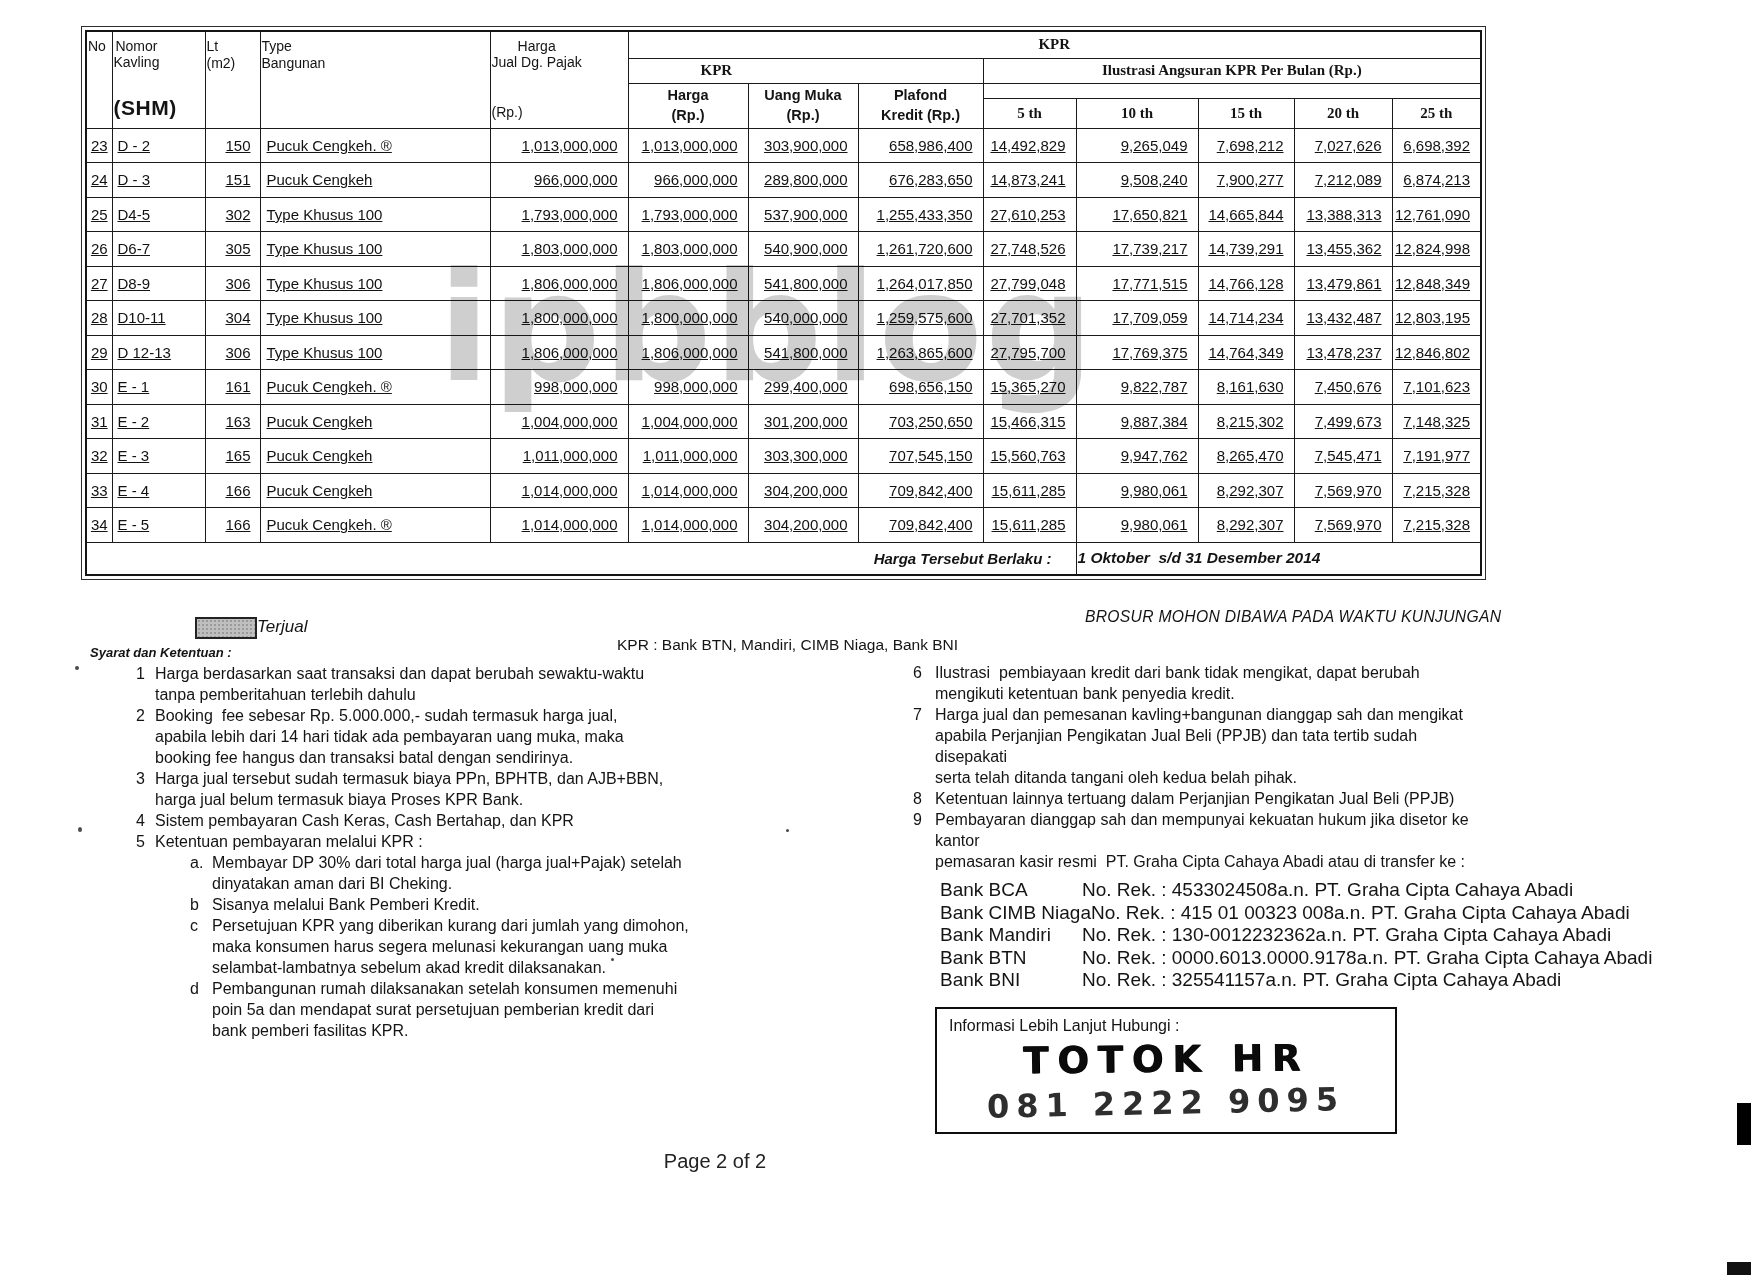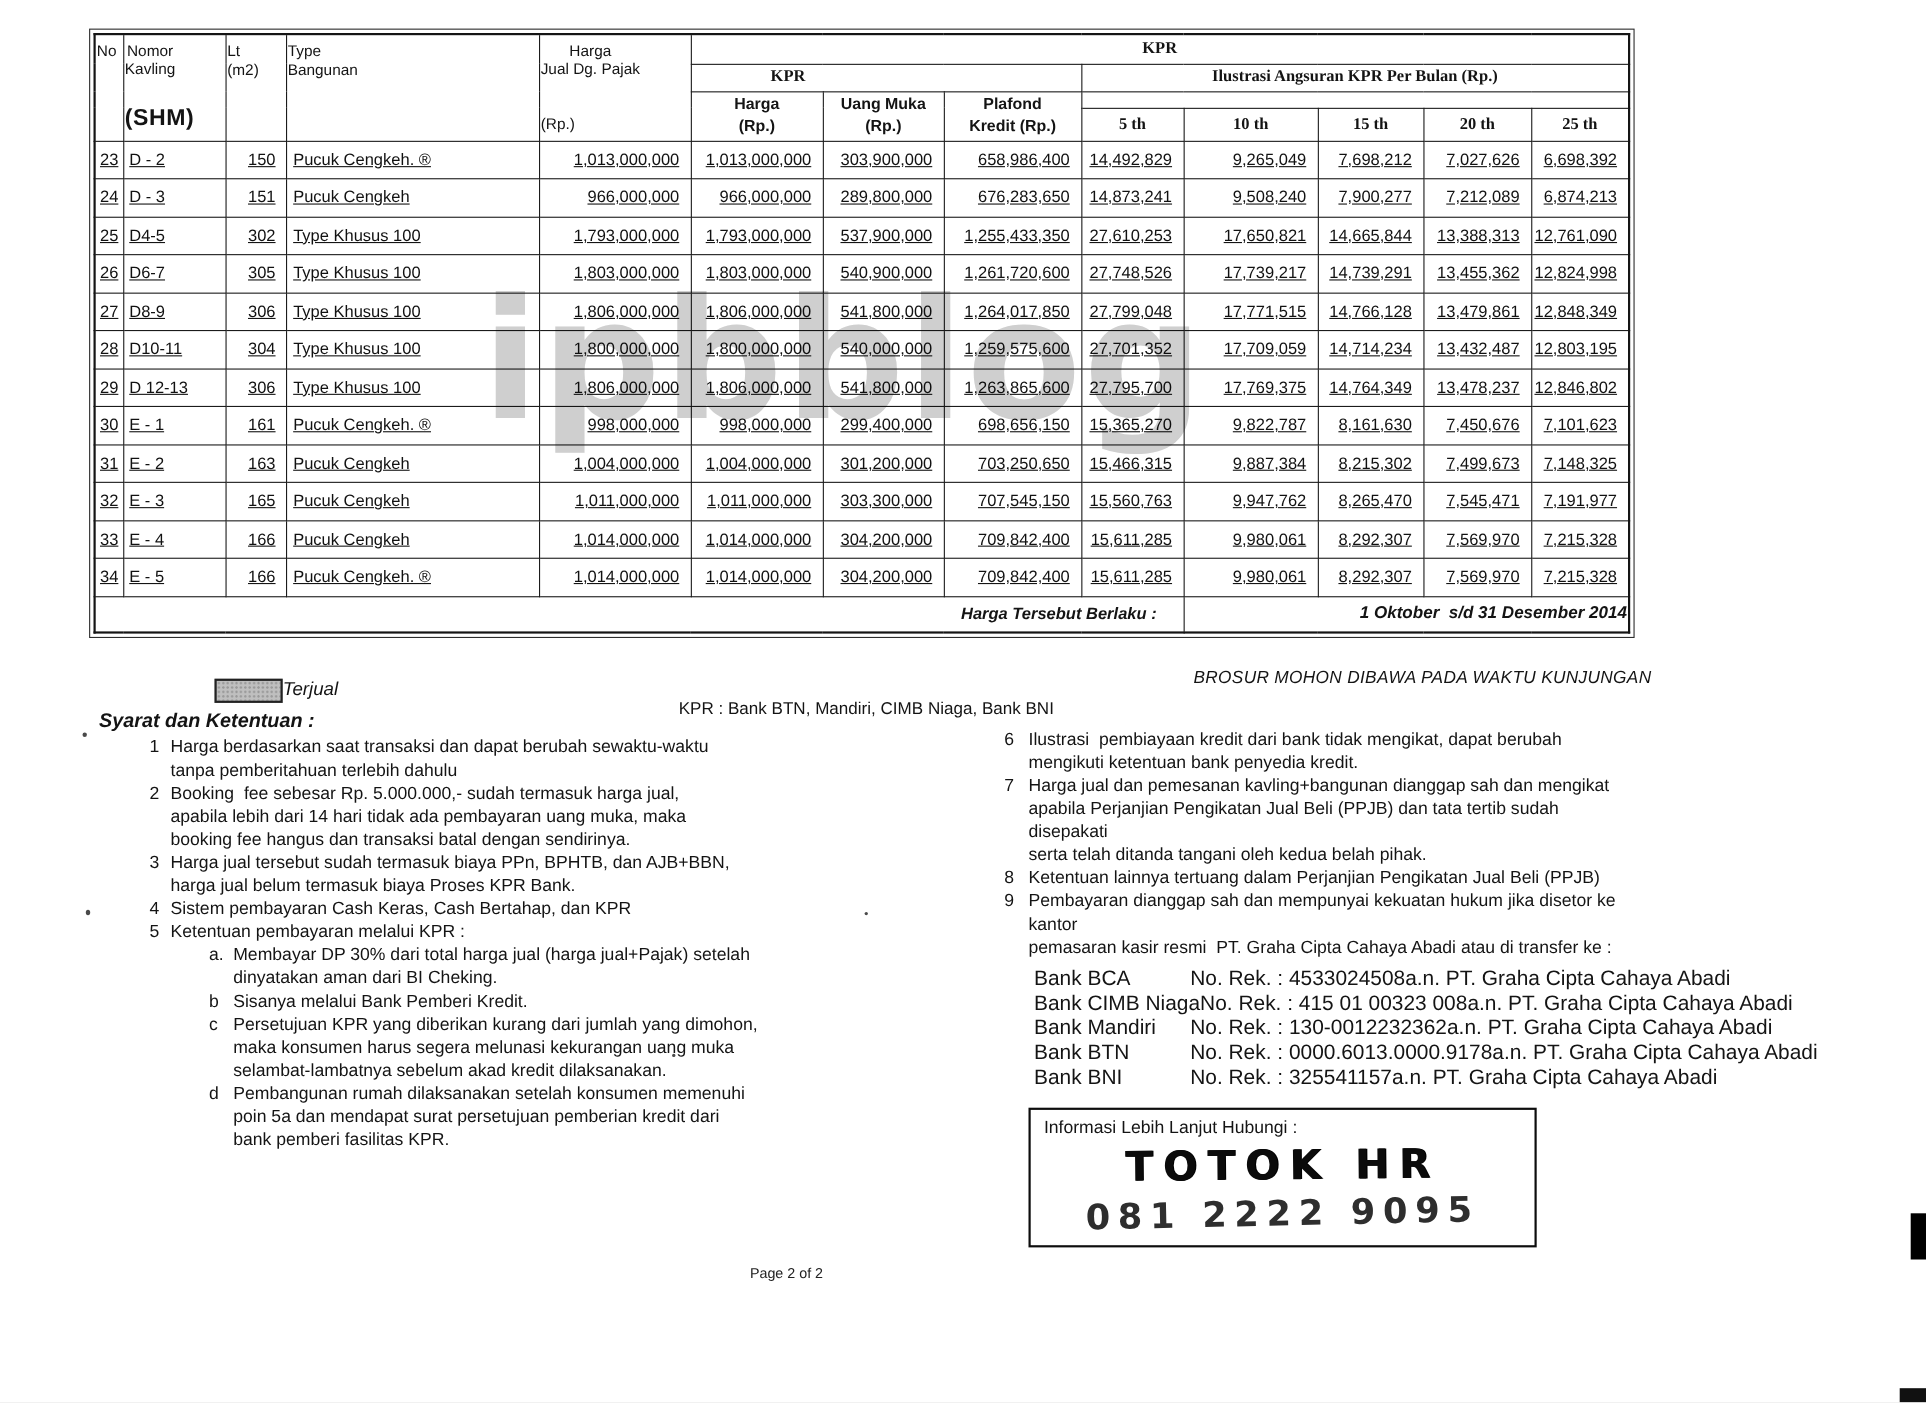--- a/index.html
+++ b/index.html
@@ -23,41 +23,41 @@
   .tenor{vertical-align:middle;}
   tbody.rows tr{height:34.5px;text-decoration:underline;}
   tbody.rows td{font-size:15px;color:#111;}
   tbody.rows td:nth-child(1){text-align:center;}
   tbody.rows td:nth-child(2){text-align:left;padding-left:5px;}
   tbody.rows td:nth-child(3){text-align:right;padding-right:9px;}
   tbody.rows td:nth-child(4){text-align:left;padding-left:6px;}
   tbody.rows td:nth-child(n+5){text-align:right;padding-right:10px;}
   tr.t-foot{height:33px;}
   .f-label{text-align:right;padding-right:24px;font-style:italic;font-weight:bold;font-size:15px;}
-  .f-value{text-align:right;font-style:italic;font-weight:bold;font-size:15.5px;white-space:pre;}
+  .f-value{text-align:left;font-style:italic;font-weight:bold;font-size:15.5px;white-space:pre;}
 
   
   .watermark{position:absolute;left:438px;top:252px;z-index:5;pointer-events:none;
              font-family:"DejaVu Sans",sans-serif;font-size:152px;font-weight:bold;
              color:#c4c4c4;opacity:.82;mix-blend-mode:multiply;letter-spacing:2px;line-height:1;}
   .speck{position:absolute;background:#4a4a4a;border-radius:50%;}
   .edge-mark{position:absolute;right:0;top:1103px;width:14px;height:42px;background:#000;}
   .edge-mark2{position:absolute;right:0;top:1262px;width:24px;height:13px;background:#111;}
 
   
   .brosur{position:absolute;left:1085px;top:608px;font-style:italic;font-size:16px;
           letter-spacing:.3px;transform:scaleX(.98);transform-origin:left;}
   .legend{position:absolute;left:195px;top:617px;display:flex;}
   .swatch{width:62px;height:22px;background:#bfbfbf;border:2px solid #222;box-sizing:border-box;
           background-image:radial-gradient(#9a9a9a 1px, transparent 1.2px);background-size:4px 4px;}
   .legend-label{font-style:italic;font-size:17px;}
   .kpr-banks{position:absolute;left:617px;top:636px;font-size:15.5px;}
 
   .terms-left{position:absolute;left:90px;top:645px;width:650px;}
-  .terms-title{font-weight:bold;font-style:italic;font-size:18px;margin-bottom:3px;}
+  .terms-title{font-weight:bold;font-style:italic;font-size:13px;margin-bottom:3px;}
   .term-item{display:flex;font-size:16px;line-height:21px;}
   .term-item .num{flex:0 0 65px;box-sizing:border-box;padding-left:46px;}
   .term-item.subitem .num{flex:0 0 122px;padding-left:100px;}
   .term-item.right .num{flex:0 0 30px;padding-left:8px;}
   .txt{flex:1;white-space:pre-wrap;}
 
   .right-col{position:absolute;left:905px;top:662px;width:575px;}
   .bank-list{margin-top:7px;}
   .bank-row{display:flex;font-size:19px;line-height:22.5px;margin-left:35px;white-space:nowrap;}
   .bank-name{flex:0 0 142px;}
@@ -66,21 +66,21 @@
 
   .contact-box{margin-left:30px;margin-top:15px;width:462px;box-sizing:border-box;
                border:2.5px solid #0d0d0d;padding:8px 12px 10px;}
   .contact-label{font-size:16px;}
   .stamp-name{text-align:center;font-family:"DejaVu Sans",sans-serif;font-size:37px;font-weight:bold;
               letter-spacing:9px;color:#0b0b0b;transform:rotate(-.6deg);margin-top:3px;
               text-shadow:1px 0 0 #000;}
   .stamp-phone{text-align:center;font-family:"DejaVu Sans",sans-serif;font-size:32px;font-weight:bold;
                letter-spacing:7px;color:#2e2e2e;transform:rotate(-1.2deg);margin-top:3px;}
 
-  .page-label{position:absolute;top:1150px;left:0;width:1430px;text-align:center;font-size:13px;color:#222;}
+  .page-label{position:absolute;top:1150px;left:0;width:1430px;text-align:center;font-size:20px;color:#222;}
 </style>
 </head>
 <body>
 
 <div class="page">
 
   <div class="table-wrap">
     <table class="price">
       <colgroup>
         <col style="width:26px">

